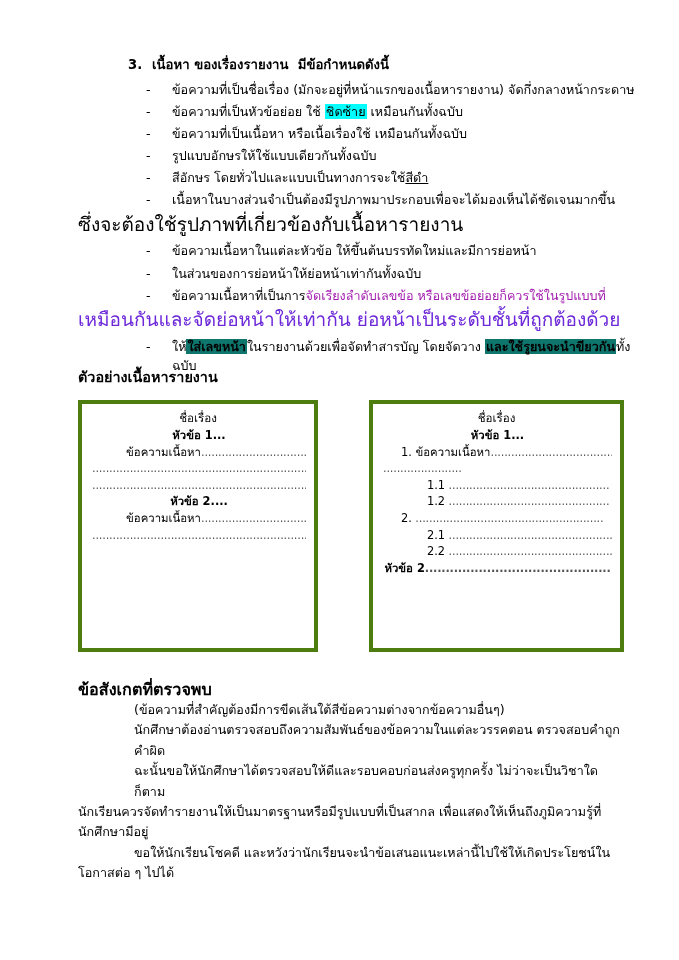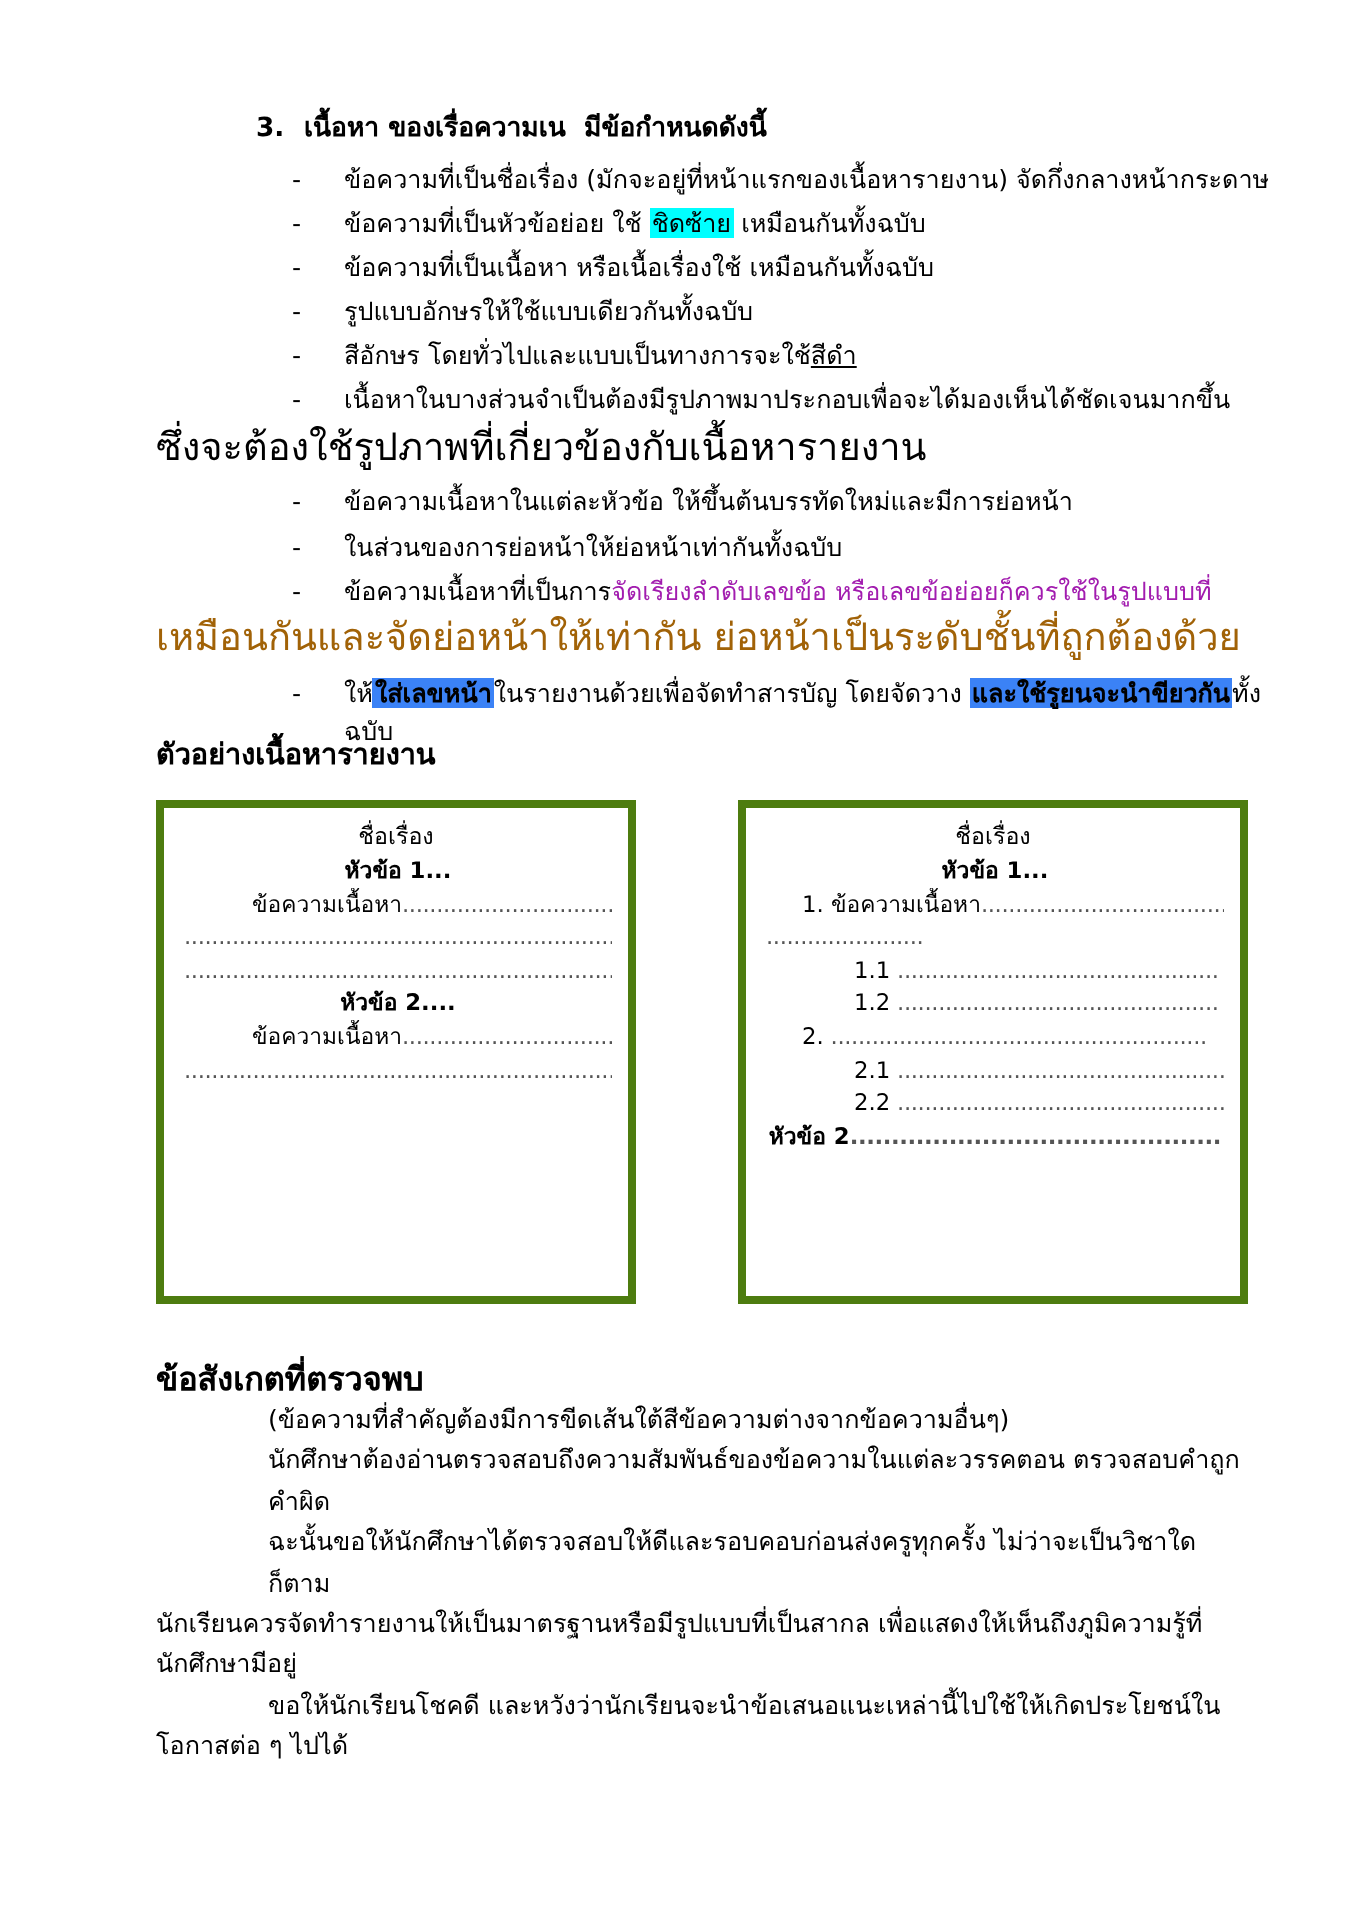--- a/index.html
+++ b/index.html
@@ -60,30 +60,30 @@
   }
   .bul .btxt {
     flex: 1 1 auto;
     padding-right: 40px;
   }
 
   
   .b  { font-weight: normal; }
   .u  { text-decoration: underline; }
   .hl-cyan   { background: #00ffff; font-weight: normal; padding: 0 1px; }
-  .hl-yellow { background: #3b82f6; font-weight: bold; padding: 0 1px; }
+  .hl-yellow { background: #0f766e; font-weight: bold; padding: 0 1px; }
   .red { color: #a21caf; }
 
   
   .wrapline {
     padding-left: 78px;
     font-size: 19px;
     line-height: 1.52;
   }
-  .wrapline.red { color: #a16207; }
+  .wrapline.red { color: #6d28d9; }
 
   
   .ex-head {
     position: absolute;
     left: 78px;
     top: 365px;
     font-size: 14.4px;
     font-weight: bold;
   }
 
@@ -143,21 +143,21 @@
 </style>
 </head>
 <body>
 
 <div class="page">
 
   <div class="sec3">
 
     <div class="num-head">
       <span class="num">3.</span>
-      <span class="num-text">เนื้อหา ของเรื่อความเน  มีข้อกำหนดดังนี้</span>
+      <span class="num-text">เนื้อหา ของเรื่องรายงาน  มีข้อกำหนดดังนี้</span>
     </div>
 
     <div class="bullets">
 
       <div class="bul">
         <span class="dash">-</span>
         <span class="btxt"><span>ข้อความที่เป็นชื่อเรื่อง (มักจะอยู่ที่หน้าแรกของเนื้อหารายงาน) </span><span class="b">จัดกึ่งกลางหน้ากระดาษ</span></span>
       </div>
 
       <div class="bul">

